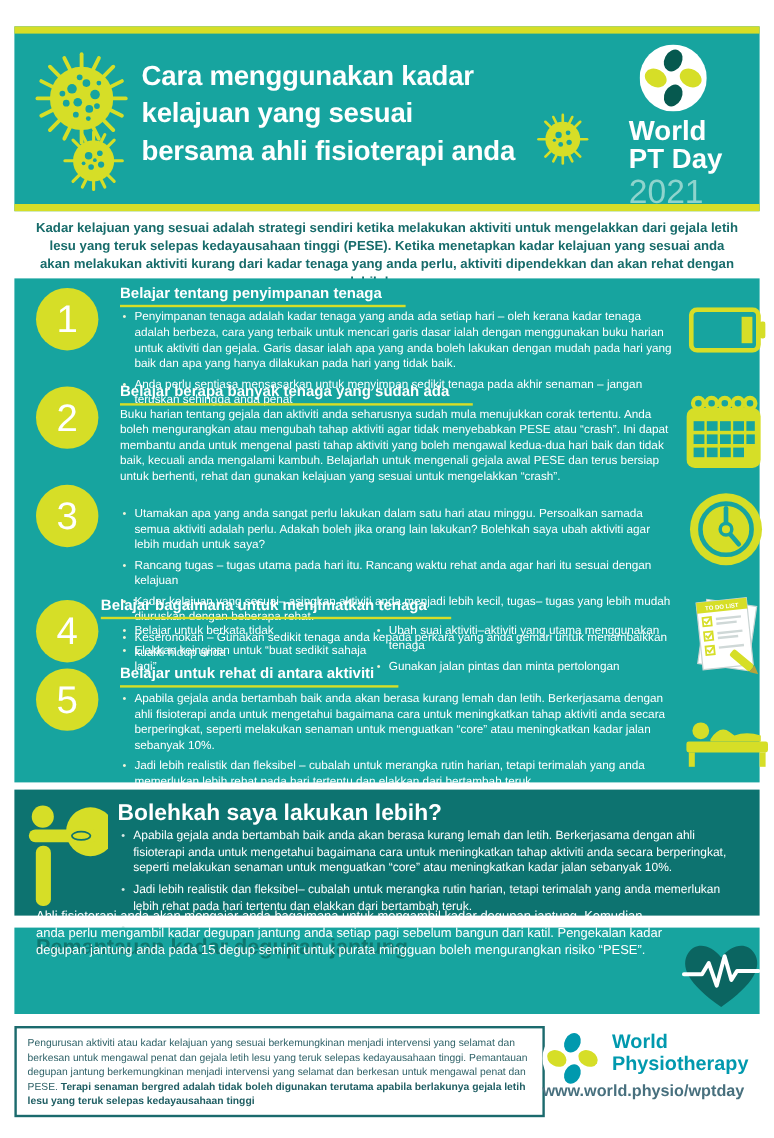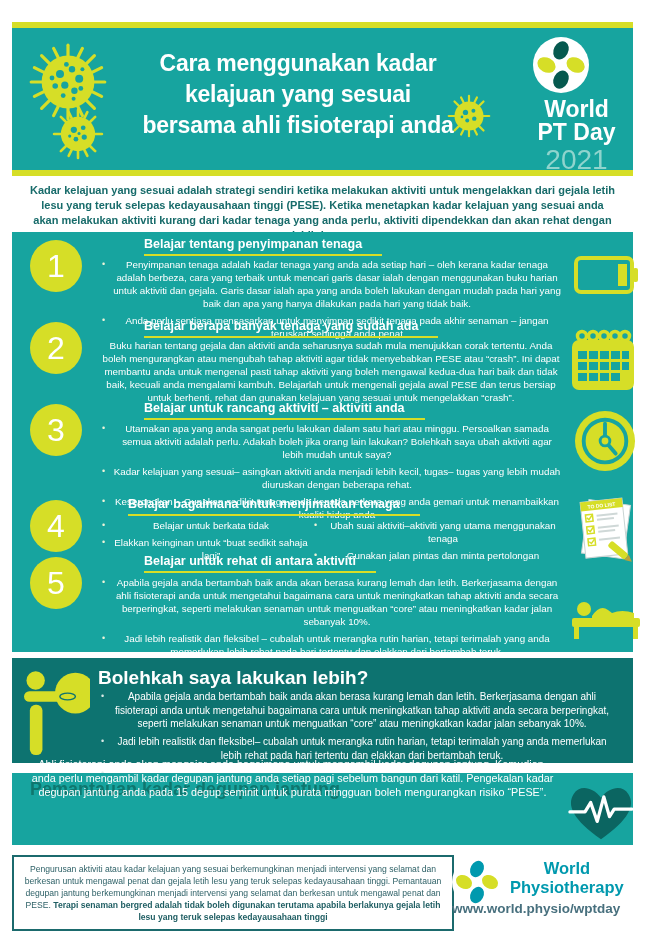--- a/index.html
+++ b/index.html
@@ -1,33 +1,33 @@
 <!DOCTYPE html>
 <html><head>
 <meta charset="utf-8">
 <style>
   html,body{margin:0;padding:0;}
   body{width:645px;height:948px;background:#ffffff;font-family:"Liberation Sans",sans-serif;-webkit-font-smoothing:antialiased;}
   .page{position:relative;width:645px;height:948px;overflow:hidden;background:#fff;}
-  .abs{position:absolute;text-align:center;}
+  .abs{position:absolute;}
 
   
   .header-band{left:12px;top:22px;width:621px;height:142px;background:#17a49f;border-top:6px solid #d6de27;border-bottom:6px solid #d6de27;}
   .title{left:118px;top:48px;width:360px;color:#fff;font-weight:bold;font-size:23px;line-height:31px;letter-spacing:-0.2px;}
   .ptday-text{color:#fff;font-weight:bold;font-size:23px;line-height:23px;}
   .ptday-year{color:#8fd4cd;font-weight:normal;font-size:28px;}
 
   
   .intro{left:28px;top:183px;width:589px;color:#176b6a;font-weight:bold;font-size:11px;line-height:15px;text-align:center;}
 
   
   .main-box{left:12px;top:232px;width:621px;height:420px;background:#17a49f;}
   .num-circle{width:52px;height:52px;border-radius:50%;background:#d6de27;color:#fff;font-size:32px;line-height:52px;text-align:center;}
   .sec-heading{color:#fff;font-weight:bold;font-size:12.5px;}
-  .sec-heading span{display:inline-block;border-bottom:2px solid #d6de27;padding:0 20px 3px 0;margin-left:44px;}
+  .sec-heading span{display:inline-block;border-bottom:2px solid #d6de27;padding:0 20px 3px 0;}
   .bullets{color:#fff;font-size:9.8px;line-height:13px;}
   .bullets .b{position:relative;padding-left:12px;margin-bottom:4px;}
   .bullets .b:before{content:"•";position:absolute;left:2px;top:0;font-size:9px;color:#eef3d8;}
   .para{color:#fff;font-size:9.8px;line-height:13px;}
 
   
   .more-box{left:12px;top:658px;width:621px;height:105px;background:#0d7370;}
   .more-heading{color:#fff;font-weight:bold;font-size:19px;}
   .more-bullets{color:#fff;font-size:10px;line-height:13.5px;}
   .more-bullets .b{position:relative;padding-left:13px;margin-bottom:4.5px;}
@@ -211,23 +211,23 @@
           <rect x="50" y="34" width="7" height="8"></rect>
         <rect x="6" y="45" width="9" height="8"></rect>
           <rect x="17" y="45" width="9" height="8"></rect>
           <rect x="28" y="45" width="9" height="8"></rect>
           <rect x="39" y="45" width="9" height="8"></rect>
       </g>
     </svg>
   </div>
 
   <div class="abs num-circle" style="left:30px;top:404px;">3</div>
-  <div class="abs sec-heading" style="left:100px;top:401px;"><span>Belajar untuk rancang aktiviti – aktiviti anda</span></div>
   <div class="abs bullets" style="left:100px;top:422px;width:462px;">
     <div class="b">Utamakan apa yang anda sangat perlu lakukan dalam satu hari atau minggu. Persoalkan samada semua aktiviti adalah perlu. Adakah boleh jika orang lain lakukan? Bolehkah saya ubah aktiviti agar lebih mudah untuk saya?</div>
+    <div class="b">Rancang tugas – tugas utama pada hari itu. Rancang waktu rehat anda agar hari itu sesuai dengan kelajuan</div>
     <div class="b">Kadar kelajuan yang sesuai– asingkan aktiviti anda menjadi lebih kecil, tugas– tugas yang lebih mudah diuruskan dengan beberapa rehat.</div>
     <div class="b">Keseronokan – Gunakan sedikit tenaga anda kepada perkara yang anda gemari untuk menambaikkan kualiti hidup anda</div>
   </div>
   <div class="abs" style="left:574px;top:410px;">
     <svg width="62" height="62" viewBox="0 0 64 64">
       <circle cx="32" cy="32" r="31" fill="#d6de27"></circle>
       <circle cx="32" cy="32" r="22" fill="none" stroke="#17a49f" stroke-width="4"></circle>
       <line x1="32" y1="32" x2="32" y2="14" stroke="#17a49f" stroke-width="4" stroke-linecap="round"></line>
       <line x1="32" y1="32" x2="43" y2="45" stroke="#17a49f" stroke-width="4" stroke-linecap="round"></line>
       <circle cx="32" cy="32" r="5" fill="#d6de27" stroke="#17a49f" stroke-width="3"></circle>

